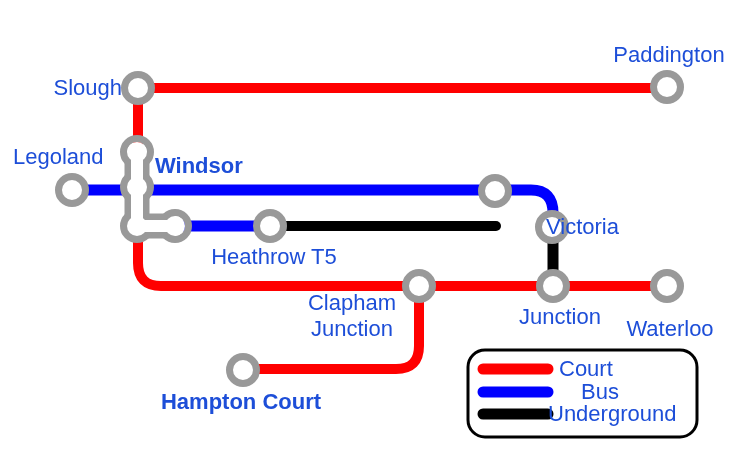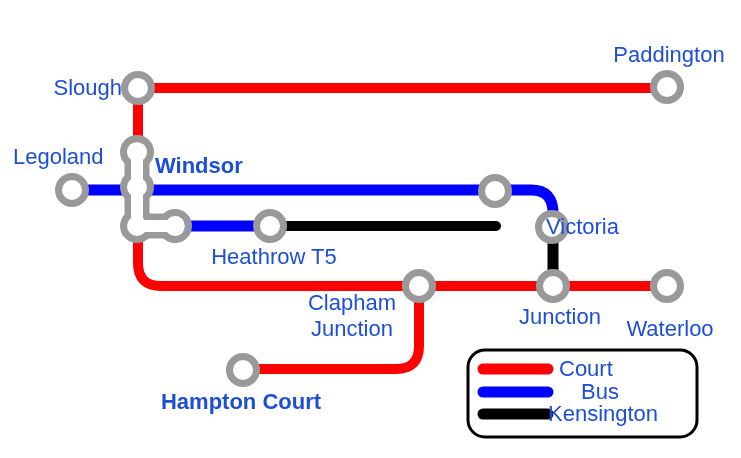--- a/index.html
+++ b/index.html
@@ -92,15 +92,15 @@
   <div class="label anchor-center" style="left:560px; top:317px;">Junction</div>
 
   <div class="label anchor-center" style="left:670px; top:317px;margin-top:12px;">Waterloo</div>
 
   <div class="label anchor-center bold" style="left:241px; top:402px;">Hampton Court</div>
 
   <div class="label anchor-left" style="left:559px; top:369px;">Court</div>
 
   <div class="label anchor-left" style="left:581px; top:392px;">Bus</div>
 
-  <div class="label anchor-left" style="left:548px; top:414px;">Kensington</div>
+  <div class="label anchor-left" style="left:548px; top:414px;">Underground</div>
 
 </div>
 
 </body></html>

